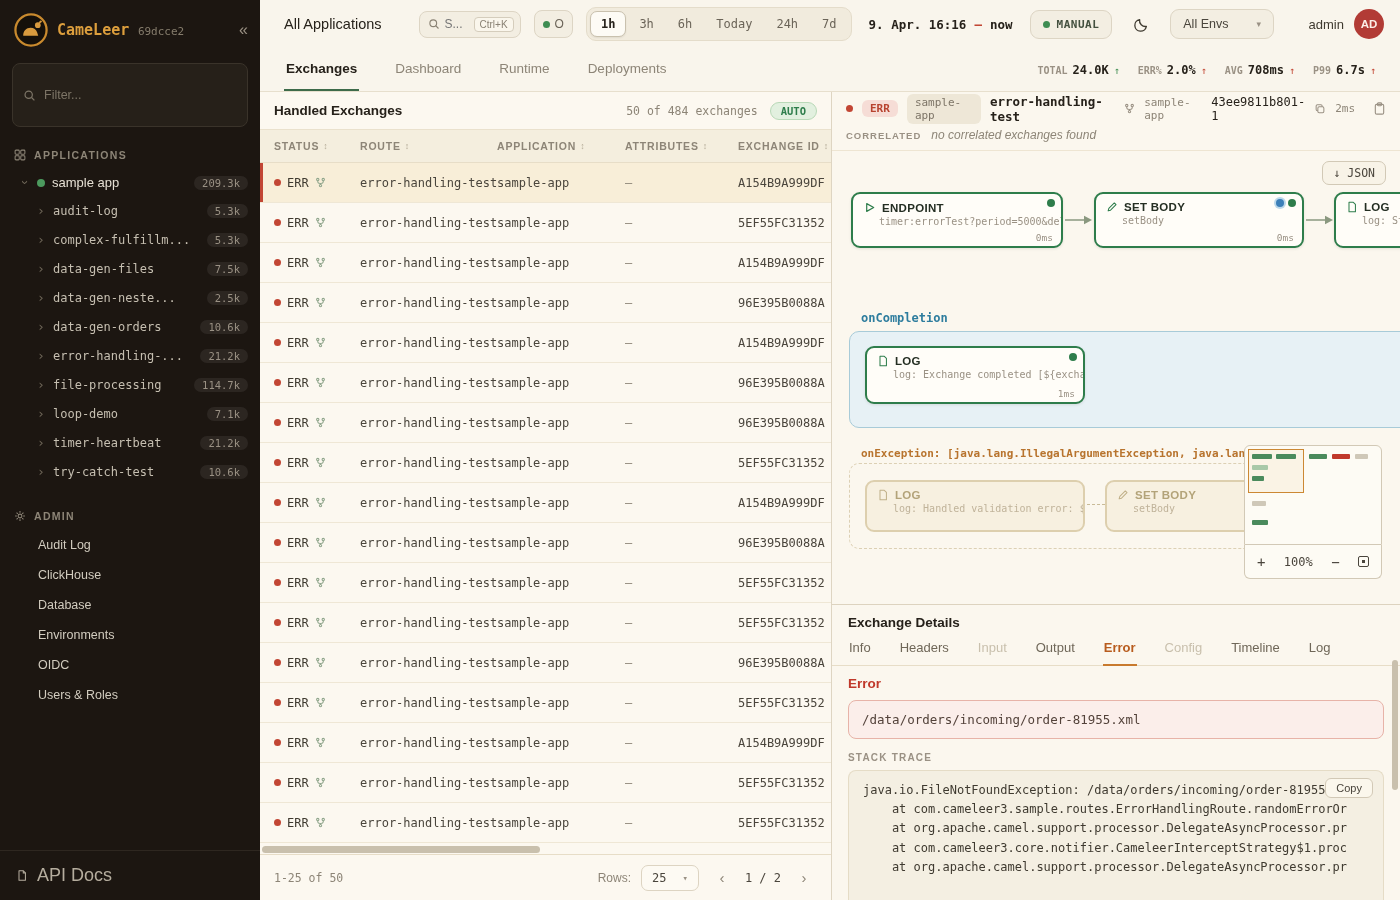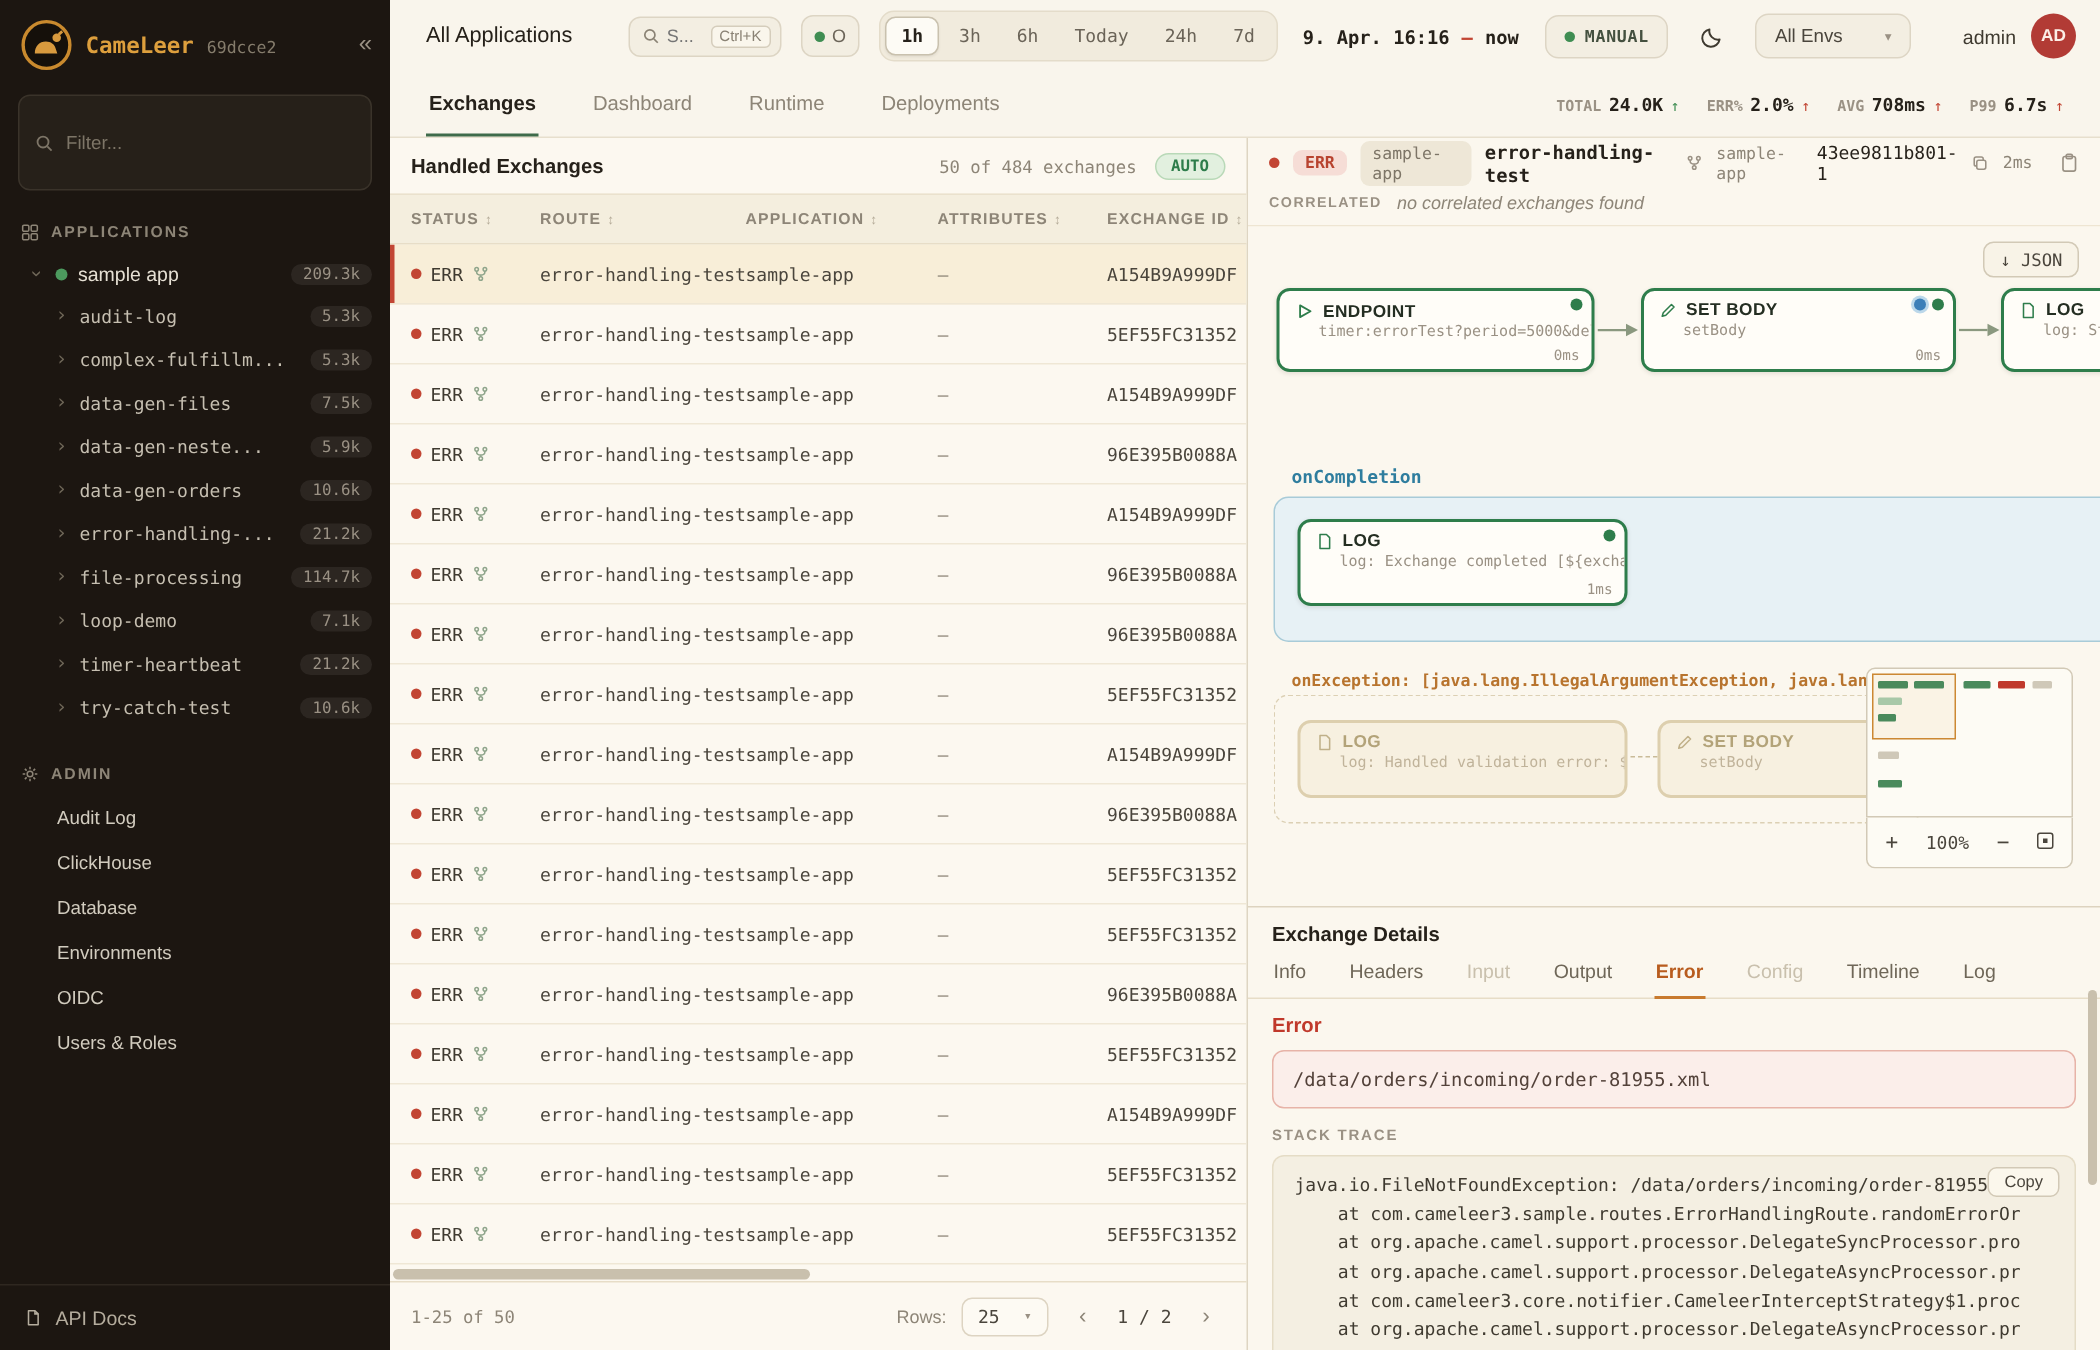--- a/index.html
+++ b/index.html
@@ -22,21 +22,21 @@
 .section-head.admin{margin-top:14px}
 .app-row{display:flex;align-items:center;gap:7px;padding:6px 12px 6px 20px;font-size:13px;color:#e6e0d4;cursor:pointer}
 .chev{color:#6f6758;font-size:13px;width:10px;display:inline-block;text-align:center}
 .chev.down{transform:rotate(90deg)}
 .app-dot{width:8px;height:8px;border-radius:50%;background:#4c9a5e}
 .count{margin-left:auto;font-family:"DejaVu Sans Mono",monospace;font-size:10.5px;color:#9a9184;background:rgba(255,255,255,.07);padding:1px 8px;border-radius:9px}
 .route-item{display:flex;align-items:center;gap:7px;padding:7px 12px 7px 36px;font-family:"DejaVu Sans Mono",monospace;font-size:12px;color:#c6bfb1;cursor:pointer}
 .rname{flex:1;overflow:hidden;white-space:nowrap}
 .admin-item{padding:8px 14px 8px 38px;font-size:12.5px;color:#d2ccbf;cursor:pointer}
 .side-spacer{flex:1}
-.api-docs{display:flex;align-items:center;gap:9px;padding:14px 16px;border-top:1px solid #2e2720;font-size:13px;color:#b5ad9e;cursor:pointer}
+.api-docs{display:flex;align-items:center;gap:9px;padding:14px 16px;border-top:1px solid #2e2720;font-size:18px;color:#b5ad9e;cursor:pointer}
 
 
 .main{flex:1;display:flex;flex-direction:column;min-width:0;background:#f9f5ec}
 .topbar{height:48px;display:flex;align-items:center;padding:0 16px 0 24px;gap:13px}
 .page-title{font-size:14.5px;font-weight:normal;color:#26211a;white-space:nowrap}
 .search-box{display:flex;align-items:center;gap:5px;border:1px solid #ddd5c4;background:#f3eee2;border-radius:8px;padding:5px 6px 5px 8px;color:#8a8274;margin-left:24px}
 .search-box input{width:24px;border:none;background:none;outline:none;font-size:12px;color:#6b6458}
 kbd{font-family:Liberation Sans, sans-serif;font-size:10px;color:#8a8274;border:1px solid #d5cdbc;background:#faf6ec;border-radius:4px;padding:1px 5px}
 .live-pill{display:flex;align-items:center;gap:5px;border:1px solid #ddd5c4;background:#f3eee2;border-radius:8px;padding:6px 8px;font-size:12px;color:#6b6458}
 .dot{width:7px;height:7px;border-radius:50%;flex:none}
@@ -228,21 +228,21 @@
         <span class="count">5.3k</span>
       </div>
       <div class="route-item">
         <span class="chev">›</span>
         <span class="rname">data-gen-files</span>
         <span class="count">7.5k</span>
       </div>
       <div class="route-item">
         <span class="chev">›</span>
         <span class="rname">data-gen-neste...</span>
-        <span class="count">5.9k</span>
+        <span class="count">2.5k</span>
       </div>
       <div class="route-item">
         <span class="chev">›</span>
         <span class="rname">data-gen-orders</span>
         <span class="count">10.6k</span>
       </div>
       <div class="route-item">
         <span class="chev">›</span>
         <span class="rname">error-handling-...</span>
         <span class="count">21.2k</span>
@@ -964,21 +964,20 @@
           <div class="err-heading">Error</div>
           <div class="err-box">
             <span>/data/orders/incoming/order-81955.xml</span>
           </div>
           <div class="st-label">STACK TRACE</div>
           <div class="code-block">
             <button class="copy-btn">Copy</button>
             <div>
                 <div class="code-line">java.io.FileNotFoundException: /data/orders/incoming/order-81955</div>
                 <div class="code-line">    at com.cameleer3.sample.routes.ErrorHandlingRoute.randomErrorOr</div>
-                <div class="code-line">    at org.apache.camel.support.processor.DelegateSyncProcessor.pro</div>
                 <div class="code-line">    at org.apache.camel.support.processor.DelegateAsyncProcessor.pr</div>
                 <div class="code-line">    at com.cameleer3.core.notifier.CameleerInterceptStrategy$1.proc</div>
                 <div class="code-line">    at org.apache.camel.support.processor.DelegateAsyncProcessor.pr</div>
               </div>
           </div>
         </div>
         <div class="vscroll">
             <div class="vthumb"></div>
           </div>
       </div>

